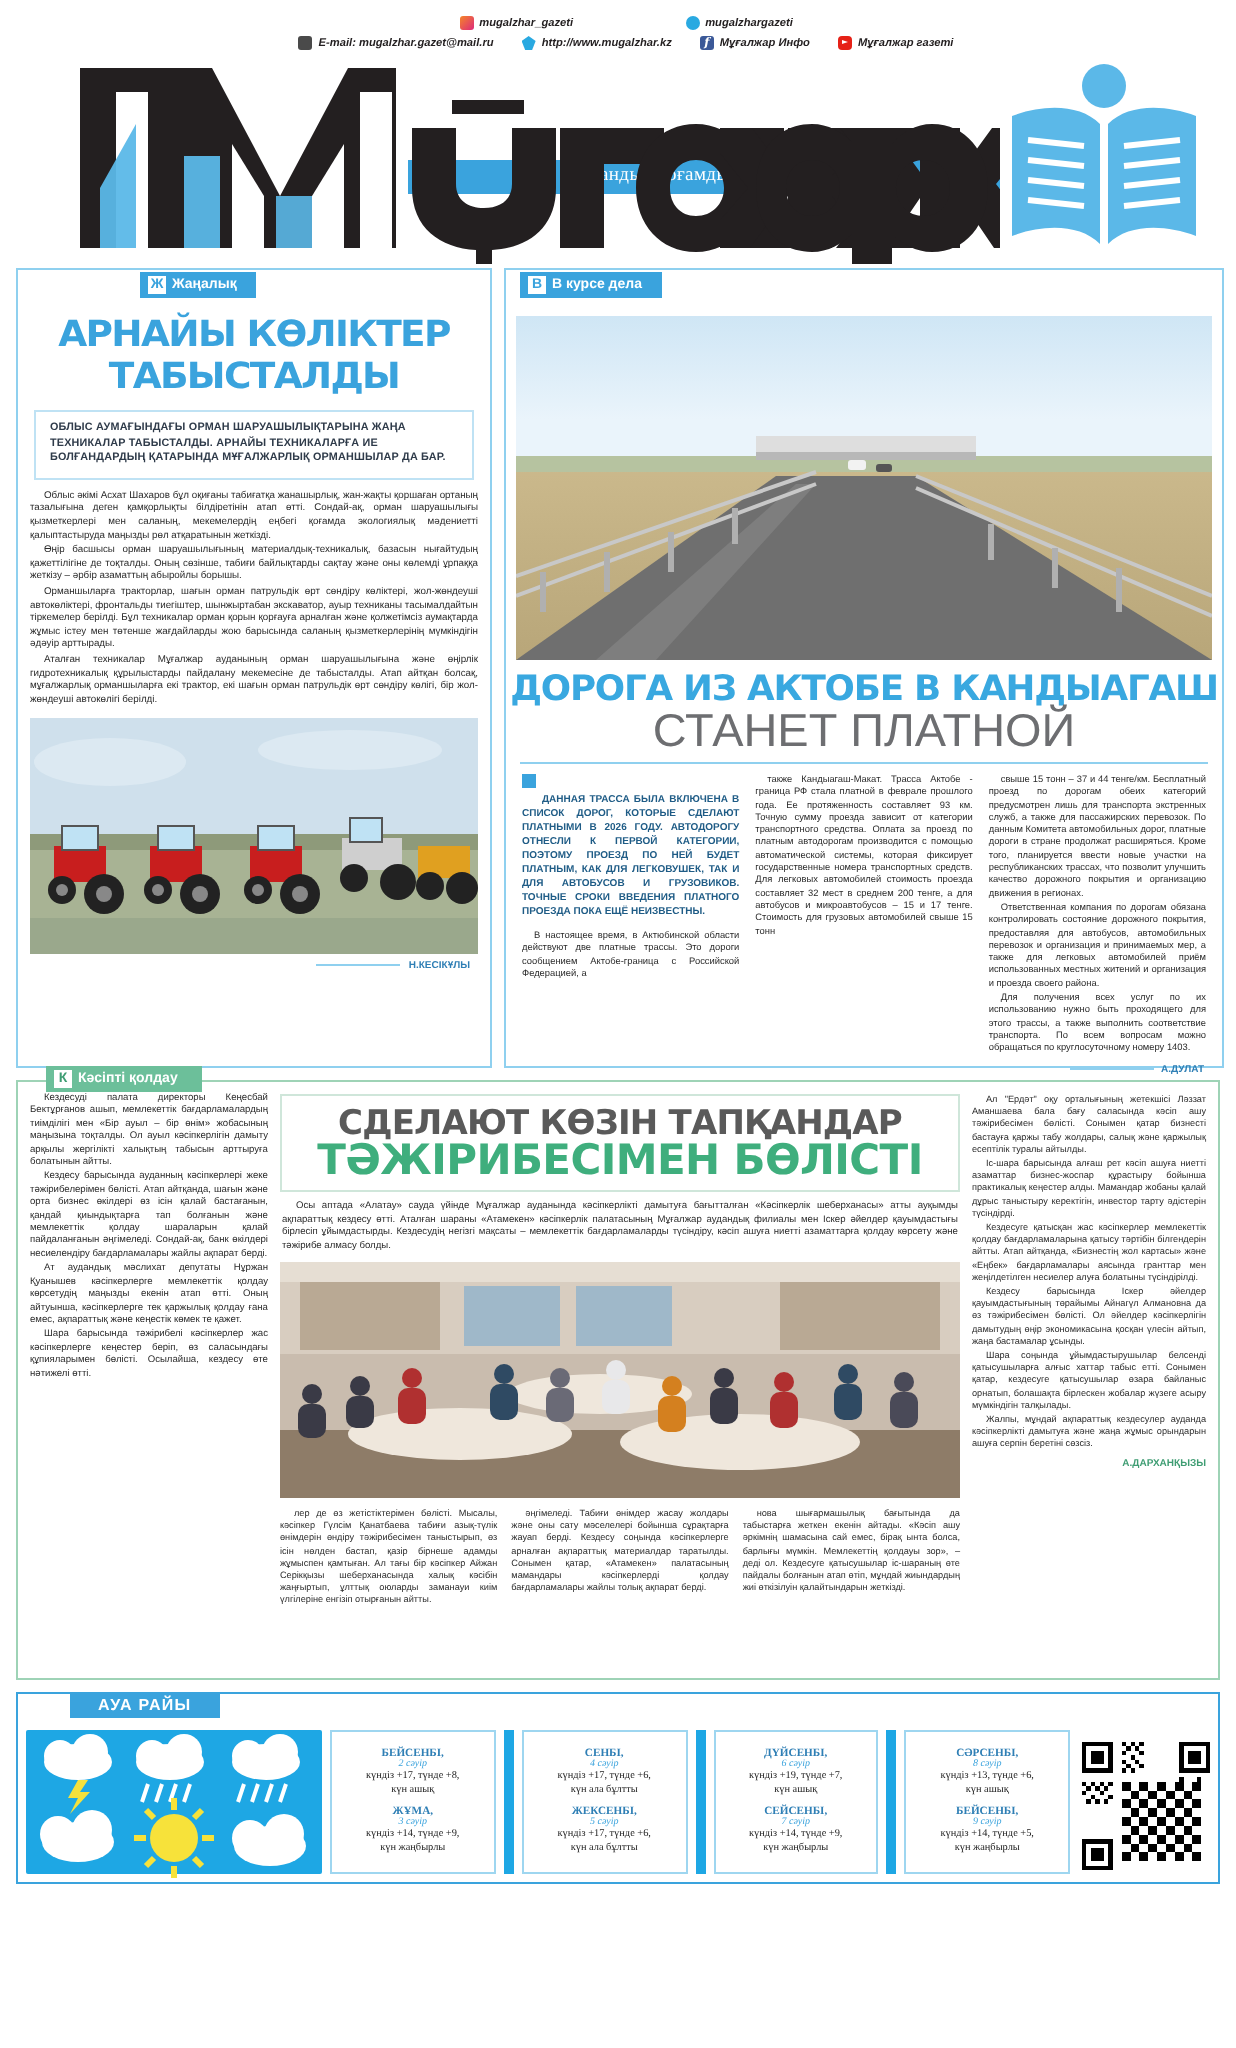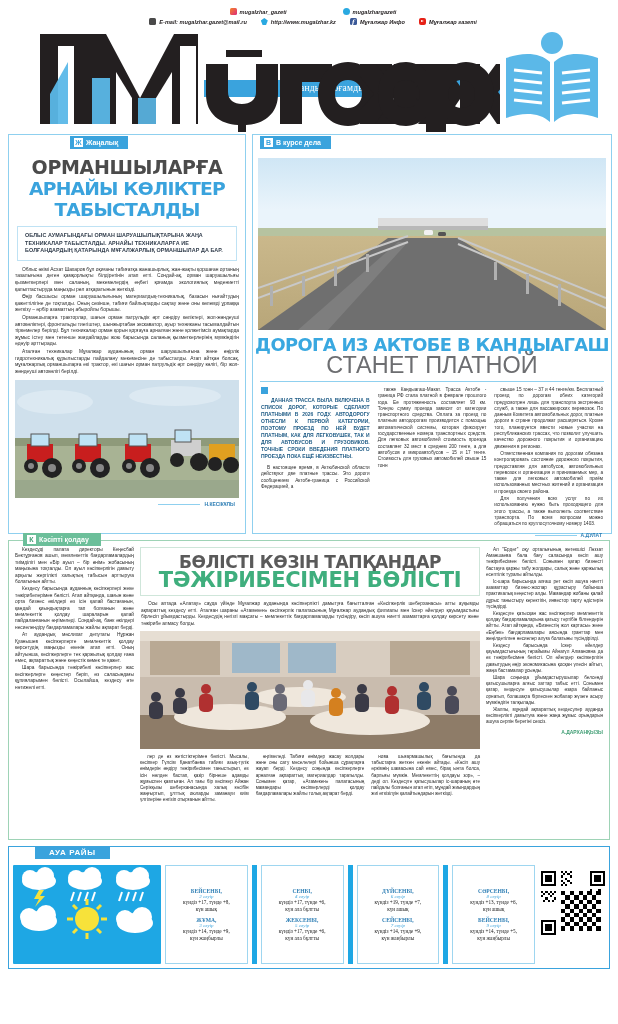--- a/index.html
+++ b/index.html
@@ -119,21 +119,21 @@
   }
   h2.kz-head2 .line2 { display:block; color:#3fae7d; font-size:21px; letter-spacing:-.3px;}
   .mid-intro { font-size:4.8px; line-height:6.5px; text-align:justify; color:#2b2b2b; text-indent:7px; margin-bottom:4px; padding:0 1px;}
   .photo-meeting { width:100%; height:118px; position:relative; overflow:hidden; background:#b9a99a;}
   .mid-sub { display:flex; gap:7px; margin-top:5px;}
   .mid-sub .c { flex:1; font-size:4.6px; line-height:6.2px; text-align:justify; color:#2b2b2b;}
   .mid-sub .c p { text-indent:7px; margin-bottom:1px;}
   .byline-green { text-align:right; font-size:5px; font-weight:700; color:#3f9d73; margin-top:3px;}
 
   
-  .weather { margin-top:6px; border:1.5px solid #3aa3dd; height:123px; display:flex; padding:4px; gap:4px; position:relative;}
+  .weather { margin-top:6px; border:1.5px solid #3aa3dd; height:96px; display:flex; padding:4px; gap:4px; position:relative;}
   .w-title { position:absolute; left:26px; top:-1px; background:#3aa3dd; color:#fff; font-size:8px; font-weight:700; padding:2px 14px; letter-spacing:.6px;}
   .w-icons { width:148px; background:#1ea7e4; margin-top:14px; position:relative; border-radius:1px;}
   .w-card { flex:1; border:1px solid #9ed6f0; margin-top:14px; display:flex; flex-direction:column; justify-content:center; align-items:center; padding:2px; gap:4px;}
   .w-day { text-align:center; }
   .w-day .d1 { font-size:5.6px; font-weight:700; color:#2f7fb5; font-family:"Liberation Serif", serif;}
   .w-day .d2 { font-size:5px; color:#3aa3dd; font-style:italic; font-family:"Liberation Serif", serif;}
   .w-day .d3 { font-size:5.2px; color:#222; font-family:"Liberation Serif", serif; line-height:7px;}
   .w-sep { width:5px; background:#1ea7e4; margin-top:14px;}
   .qr { width:64px; height:64px; margin-top:20px; margin-left:2px;}
   svg { display:block; }
@@ -234,21 +234,20 @@
 
 
   <div class="top-section">
 
     <div class="col-left">
       <div class="rubric">
         <span class="rub-ico">Ж</span>
         <span>Жаңалық</span>
       </div>
       <h1 class="kz-head">
-        <span>ОРМАНШЫЛАРҒА</span>
         <span class="line2">АРНАЙЫ КӨЛІКТЕР ТАБЫСТАЛДЫ</span>
       </h1>
       <div class="lead-box">ОБЛЫС АУМАҒЫНДАҒЫ ОРМАН ШАРУАШЫЛЫҚТАРЫНА ЖАҢА ТЕХНИКАЛАР ТАБЫСТАЛДЫ. АРНАЙЫ ТЕХНИКАЛАРҒА ИЕ БОЛҒАНДАРДЫҢ ҚАТАРЫНДА МҰҒАЛЖАРЛЫҚ ОРМАНШЫЛАР ДА БАР.</div>
       <div class="body-kz">
         <p>Облыс әкімі Асхат Шахаров бұл оқиғаны табиғатқа жанашырлық, жан-жақты қоршаған ортаның тазалығына деген қамқорлықты білдіретінін атап өтті. Сондай-ақ, орман шаруашылығы қызметкерлері мен саланың, мекемелердің еңбегі қоғамда экологиялық мәдениетті қалыптастыруда маңызды рөл атқаратынын жеткізді.</p>
         <p>Өңір басшысы орман шаруашылығының материалдық-техникалық, базасын нығайтудың қажеттілігіне де тоқталды. Оның сөзінше, табиғи байлықтарды сақтау және оны көлемді ұрпаққа жеткізу – әрбір азаматтың абыройлы борышы.</p>
         <p>Орманшыларға тракторлар, шағын орман патрульдік өрт сөндіру көліктері, жол-жөндеуші автокөліктері, фронтальды тиегіштер, шынжыртабан экскаватор, ауыр техниканы тасымалдайтын тіркемелер берілді. Бұл техникалар орман қорын қорғауға арналған және қолжетімсіз аумақтарда жұмыс істеу мен төтенше жағдайларды жою барысында саланың қызметкерлерінің мүмкіндігін әдәуір арттырады.</p>
         <p>Аталған техникалар Мұғалжар ауданының орман шаруашылығына және өңірлік гидротехникалық құрылыстарды пайдалану мекемесіне де табысталды. Атап айтқан болсақ, мұғалжарлық орманшыларға екі трактор, екі шағын орман патрульдік өрт сөндіру көлігі, бір жол-жөндеуші автокөлігі берілді.</p>
       </div>
       <div class="photo-tractor">
@@ -388,21 +387,21 @@
     <div class="mid-col-1">
       <p>Кездесуді палата директоры Кеңесбай Бектұрғанов ашып, мемлекеттік бағдарламалардың тиімділігі мен «Бір ауыл – бір өнім» жобасының маңызына тоқталды. Ол ауыл кәсіпкерлігін дамыту арқылы жергілікті халықтың табысын арттыруға болатынын айтты.</p>
       <p>Кездесу барысында ауданның кәсіпкерлері жеке тәжірибелерімен бөлісті. Атап айтқанда, шағын және орта бизнес өкілдері өз ісін қалай бастағанын, қандай қиындықтарға тап болғанын және мемлекеттік қолдау шараларын қалай пайдаланғанын әңгімеледі. Сондай-ақ, банк өкілдері несиелендіру бағдарламалары жайлы ақпарат берді.</p>
       <p>Ат аудандық мәслихат депутаты Нұржан Қуанышев кәсіпкерлерге мемлекеттік қолдау көрсетудің маңызды екенін атап өтті. Оның айтуынша, кәсіпкерлерге тек қаржылық қолдау ғана емес, ақпараттық және кеңестік көмек те қажет.</p>
       <p>Шара барысында тәжірибелі кәсіпкерлер жас кәсіпкерлерге кеңестер беріп, өз саласындағы құпияларымен бөлісті. Осылайша, кездесу өте нәтижелі өтті.</p>
     </div>
 
     <div class="mid-center">
       <div class="green-headbox">
         <h2 class="kz-head2">
-          <span>БӨЛІСТІ КӨЗІН ТАПҚАНДАР</span>
+          <span>СДЕЛАЮТ КӨЗІН ТАПҚАНДАР</span>
           <span class="line2">ТӘЖІРИБЕСІМЕН БӨЛІСТІ</span>
         </h2>
       </div>
       <p class="mid-intro">Осы аптада «Алатау» сауда үйінде Мұғалжар ауданында кәсіпкерлікті дамытуға бағытталған «Кәсіпкерлік шеберханасы» атты ауқымды ақпараттық кездесу өтті. Аталған шараны «Атамекен» кәсіпкерлік палатасының Мұғалжар аудандық филиалы мен Іскер әйелдер қауымдастығы бірлесіп ұйымдастырды. Кездесудің негізгі мақсаты – мемлекеттік бағдарламаларды түсіндіру, кәсіп ашуға ниетті азаматтарға қолдау көрсету және тәжірибе алмасу болды.</p>
       <div class="photo-meeting">
         <svg width="340" height="118" viewBox="0 0 340 118" preserveAspectRatio="none">
           <rect width="340" height="118" fill="#c9bcae"></rect>
           <rect width="340" height="46" fill="#d8cdc0"></rect>
           <rect y="0" width="340" height="10" fill="#e6ded3"></rect>
 

